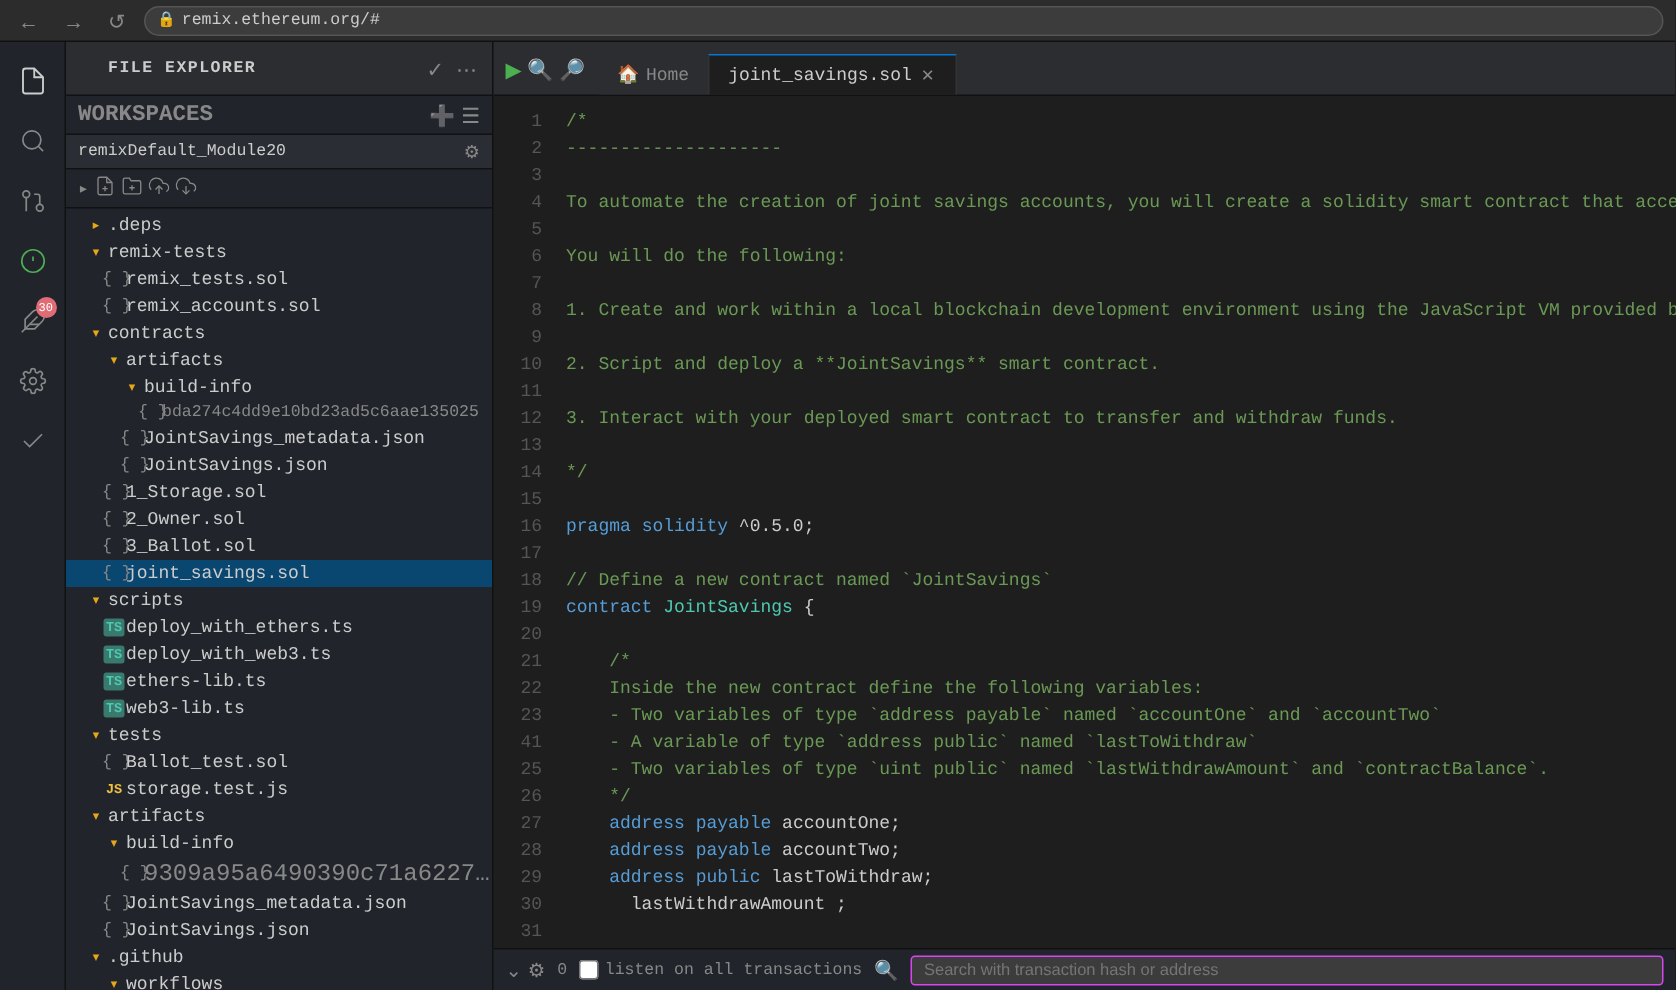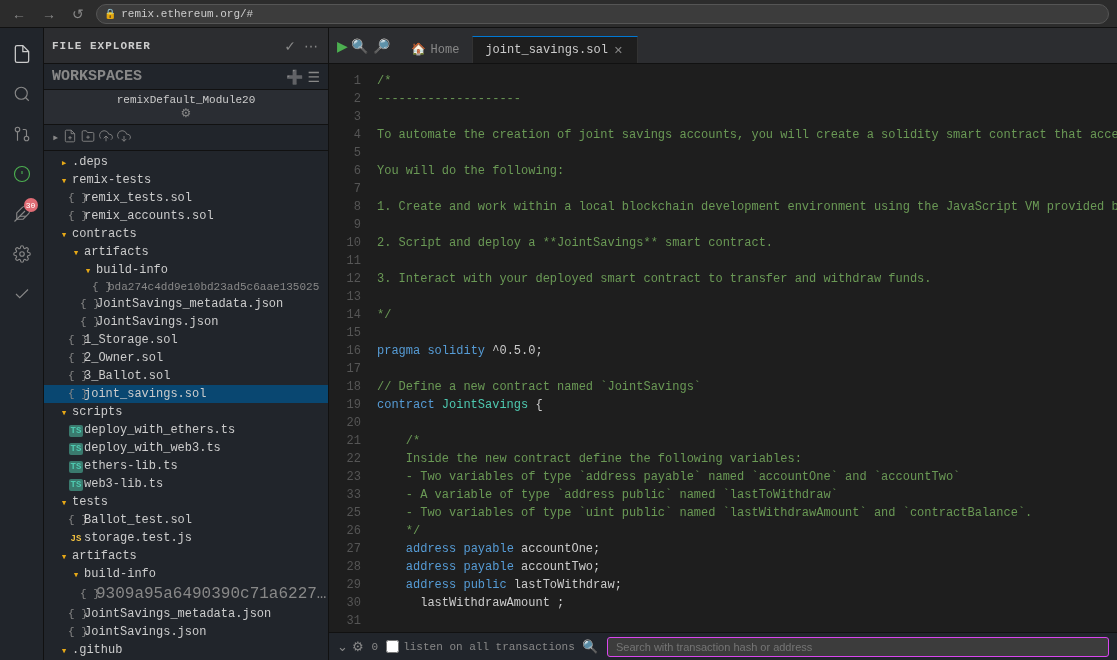--- a/index.html
+++ b/index.html
@@ -15,30 +15,30 @@
     .main { display: flex; flex: 1; overflow: hidden; }
 
     
     .sidebar-icons { width: 44px; background: #21252b; display: flex; flex-direction: column; align-items: center; padding-top: 8px; gap: 4px; border-right: 1px solid #111; }
     .sidebar-icon { width: 36px; height: 36px; display: flex; align-items: center; justify-content: center; cursor: pointer; border-radius: 4px; color: #888; font-size: 16px; position: relative; }
     .sidebar-icon.active { color: #fff; }
 
     
     .file-explorer { width: 285px; background: #21252b; border-right: 1px solid #111; display: flex; flex-direction: column; overflow: hidden; }
     .fe-header { height: 36px; background: #2c2d30; display: flex; align-items: center; justify-content: space-between; padding: 0 8px; border-bottom: 1px solid #111; }
-    .fe-title { font-size: 11px; font-weight: bold; color: #ccc; letter-spacing: 1px; text-transform: uppercase; }
+    .fe-title { font-size: 11px; font-weight: bold; color: #ccc; letter-spacing: 1px; text-transform: uppercase; margin-left: 20px; }
     .fe-actions { display: flex; gap: 4px; }
     .fe-action-btn { background: none; border: none; color: #888; cursor: pointer; font-size: 14px; padding: 2px; }
 
     .workspaces-bar { display: flex; align-items: center; justify-content: space-between; padding: 4px 8px; border-bottom: 1px solid #111; }
     .workspaces-label { font-size: 15px; color: #888; text-transform: uppercase; font-weight: bold; }
     .workspaces-btns { display: flex; gap: 4px; }
     .ws-btn { background: none; border: none; color: #888; cursor: pointer; font-size: 14px; }
 
-    .workspace-name { display: flex; align-items: center; justify-content: space-between; padding: 4px 8px; background: #2a2d33; border-bottom: 1px solid #111; flex-direction: column; }
+    .workspace-name { display: flex; align-items: center; justify-content: space-between; padding: 4px 8px; background: #2a2d33; border-bottom: 1px solid #111; }
     .ws-name-text { font-size: 11px; color: #ccc; }
     .ws-settings { background: none; border: none; color: #888; cursor: pointer; font-size: 12px; }
 
     .file-toolbar { display: flex; align-items: center; gap: 4px; padding: 4px 8px; border-bottom: 1px solid #111; }
     .ft-btn { background: none; border: none; color: #888; cursor: pointer; font-size: 13px; }
 
     .file-tree { flex: 1; overflow-y: auto; padding: 2px 0; }
     .file-tree::-webkit-scrollbar { width: 6px; }
     .file-tree::-webkit-scrollbar-track { background: #21252b; }
     .file-tree::-webkit-scrollbar-thumb { background: #444; }
@@ -436,21 +436,21 @@
         <div class="line-num">14</div>
         <div class="line-num">15</div>
         <div class="line-num">16</div>
         <div class="line-num">17</div>
         <div class="line-num">18</div>
         <div class="line-num">19</div>
         <div class="line-num">20</div>
         <div class="line-num">21</div>
         <div class="line-num">22</div>
         <div class="line-num">23</div>
-        <div class="line-num">33</div>
+        <div class="line-num">41</div>
         <div class="line-num">25</div>
         <div class="line-num">26</div>
         <div class="line-num">27</div>
         <div class="line-num">28</div>
         <div class="line-num">29</div>
         <div class="line-num">30</div>
         <div class="line-num">31</div>
         <div class="line-num">32</div>
 
       </div>

